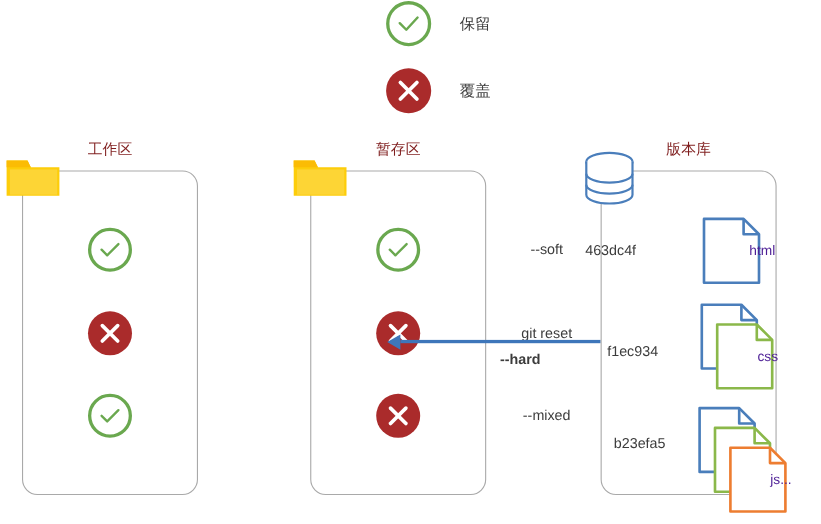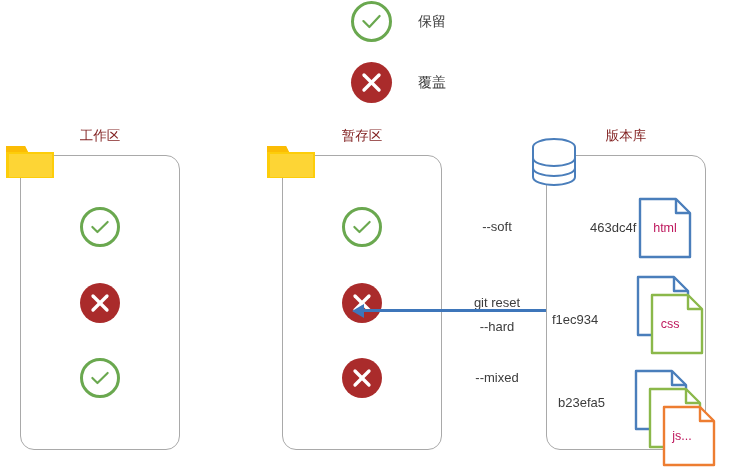--- a/index.html
+++ b/index.html
@@ -63,24 +63,25 @@
   
   .db { position: absolute; }
   .db svg { display: block; width: 100%; height: 100%; }
 
   
   .file { position: absolute; }
   .file svg { display: block; width: 100%; height: 100%; }
   .file-label {
     position: absolute;
     font-size: 12.5px;
-    color: #be185d;
+    color: #4c1d95;
     text-align: center;
     white-space: nowrap;
     line-height: 1;
+    padding-left: 28px;
   }
 
   
   .hash {
     position: absolute;
     font-size: 13px;
     color: #3c3c3c;
     white-space: nowrap;
     line-height: 1;
   }
@@ -179,35 +180,35 @@
     <line x1="27" y1="13" x2="13" y2="27" stroke="#ffffff" stroke-width="3.3" stroke-linecap="round"></line>
   </svg>
 </div>
 
 <div class="reset-label" style="left:452px; top:220px; width:90px;">--soft</div>
 <div class="reset-label" style="left:452px; top:281px; width:90px;margin-top:15px;">git reset</div>
 
 <div class="arrow-line" style="left:364px; top:309px; width:182px;"></div>
 <div class="arrow-head" style="left:352px; top:303.5px;"></div>
 
-<div class="reset-label" style="left:452px; top:320px; width:90px;">--hard</div>
+<div class="reset-label" style="left:428px; top:320px; width:90px;font-weight:bold;">--hard</div>
 <div class="reset-label" style="left:452px; top:371px; width:90px;">--mixed</div>
 
 <div class="col-title" style="left:546px; top:129px; width:160px;">版本库</div>
 <div class="col-box" style="left:546px; top:155px; width:160px; height:295px;"></div>
 <div class="db" style="left:529px; top:137px; width:50px; height:50px;">
   <svg viewBox="0 0 50 50" aria-hidden="true">
     <ellipse cx="25" cy="10" rx="21" ry="8" fill="#ffffff" stroke="#4a7ebb" stroke-width="2"></ellipse>
     <path d="M4,10 L4,40 A21,8 0 0 0 46,40 L46,10" fill="#ffffff" stroke="#4a7ebb" stroke-width="2"></path>
     <path d="M4,21 A21,8 0 0 0 46,21" fill="none" stroke="#4a7ebb" stroke-width="2"></path>
     <path d="M4,31 A21,8 0 0 0 46,31" fill="none" stroke="#4a7ebb" stroke-width="2"></path>
   </svg>
 </div>
 
-<div class="hash" style="left:590px; top:221px;">463dc4f</div>
+<div class="hash" style="left:532px; top:221px;">463dc4f</div>
 <div class="file" style="left:638px; top:197px; width:54px; height:62px;">
   <svg viewBox="0 0 54 62" aria-hidden="true">
     <path d="M2,2 L38,2 L52,16 L52,60 L2,60 Z" fill="#ffffff" stroke="#4a7ebb" stroke-width="2.4" stroke-linejoin="round"></path>
     <path d="M38,2 L38,16 L52,16" fill="none" stroke="#4a7ebb" stroke-width="2.4" stroke-linejoin="round"></path>
   </svg>
 </div>
 <div class="file-label" style="left:638px; top:222px; width:54px;">html</div>
 
 <div class="hash" style="left:552px; top:313px;">f1ec934</div>
 <div class="file" style="left:636px; top:275px; width:54px; height:62px;">

